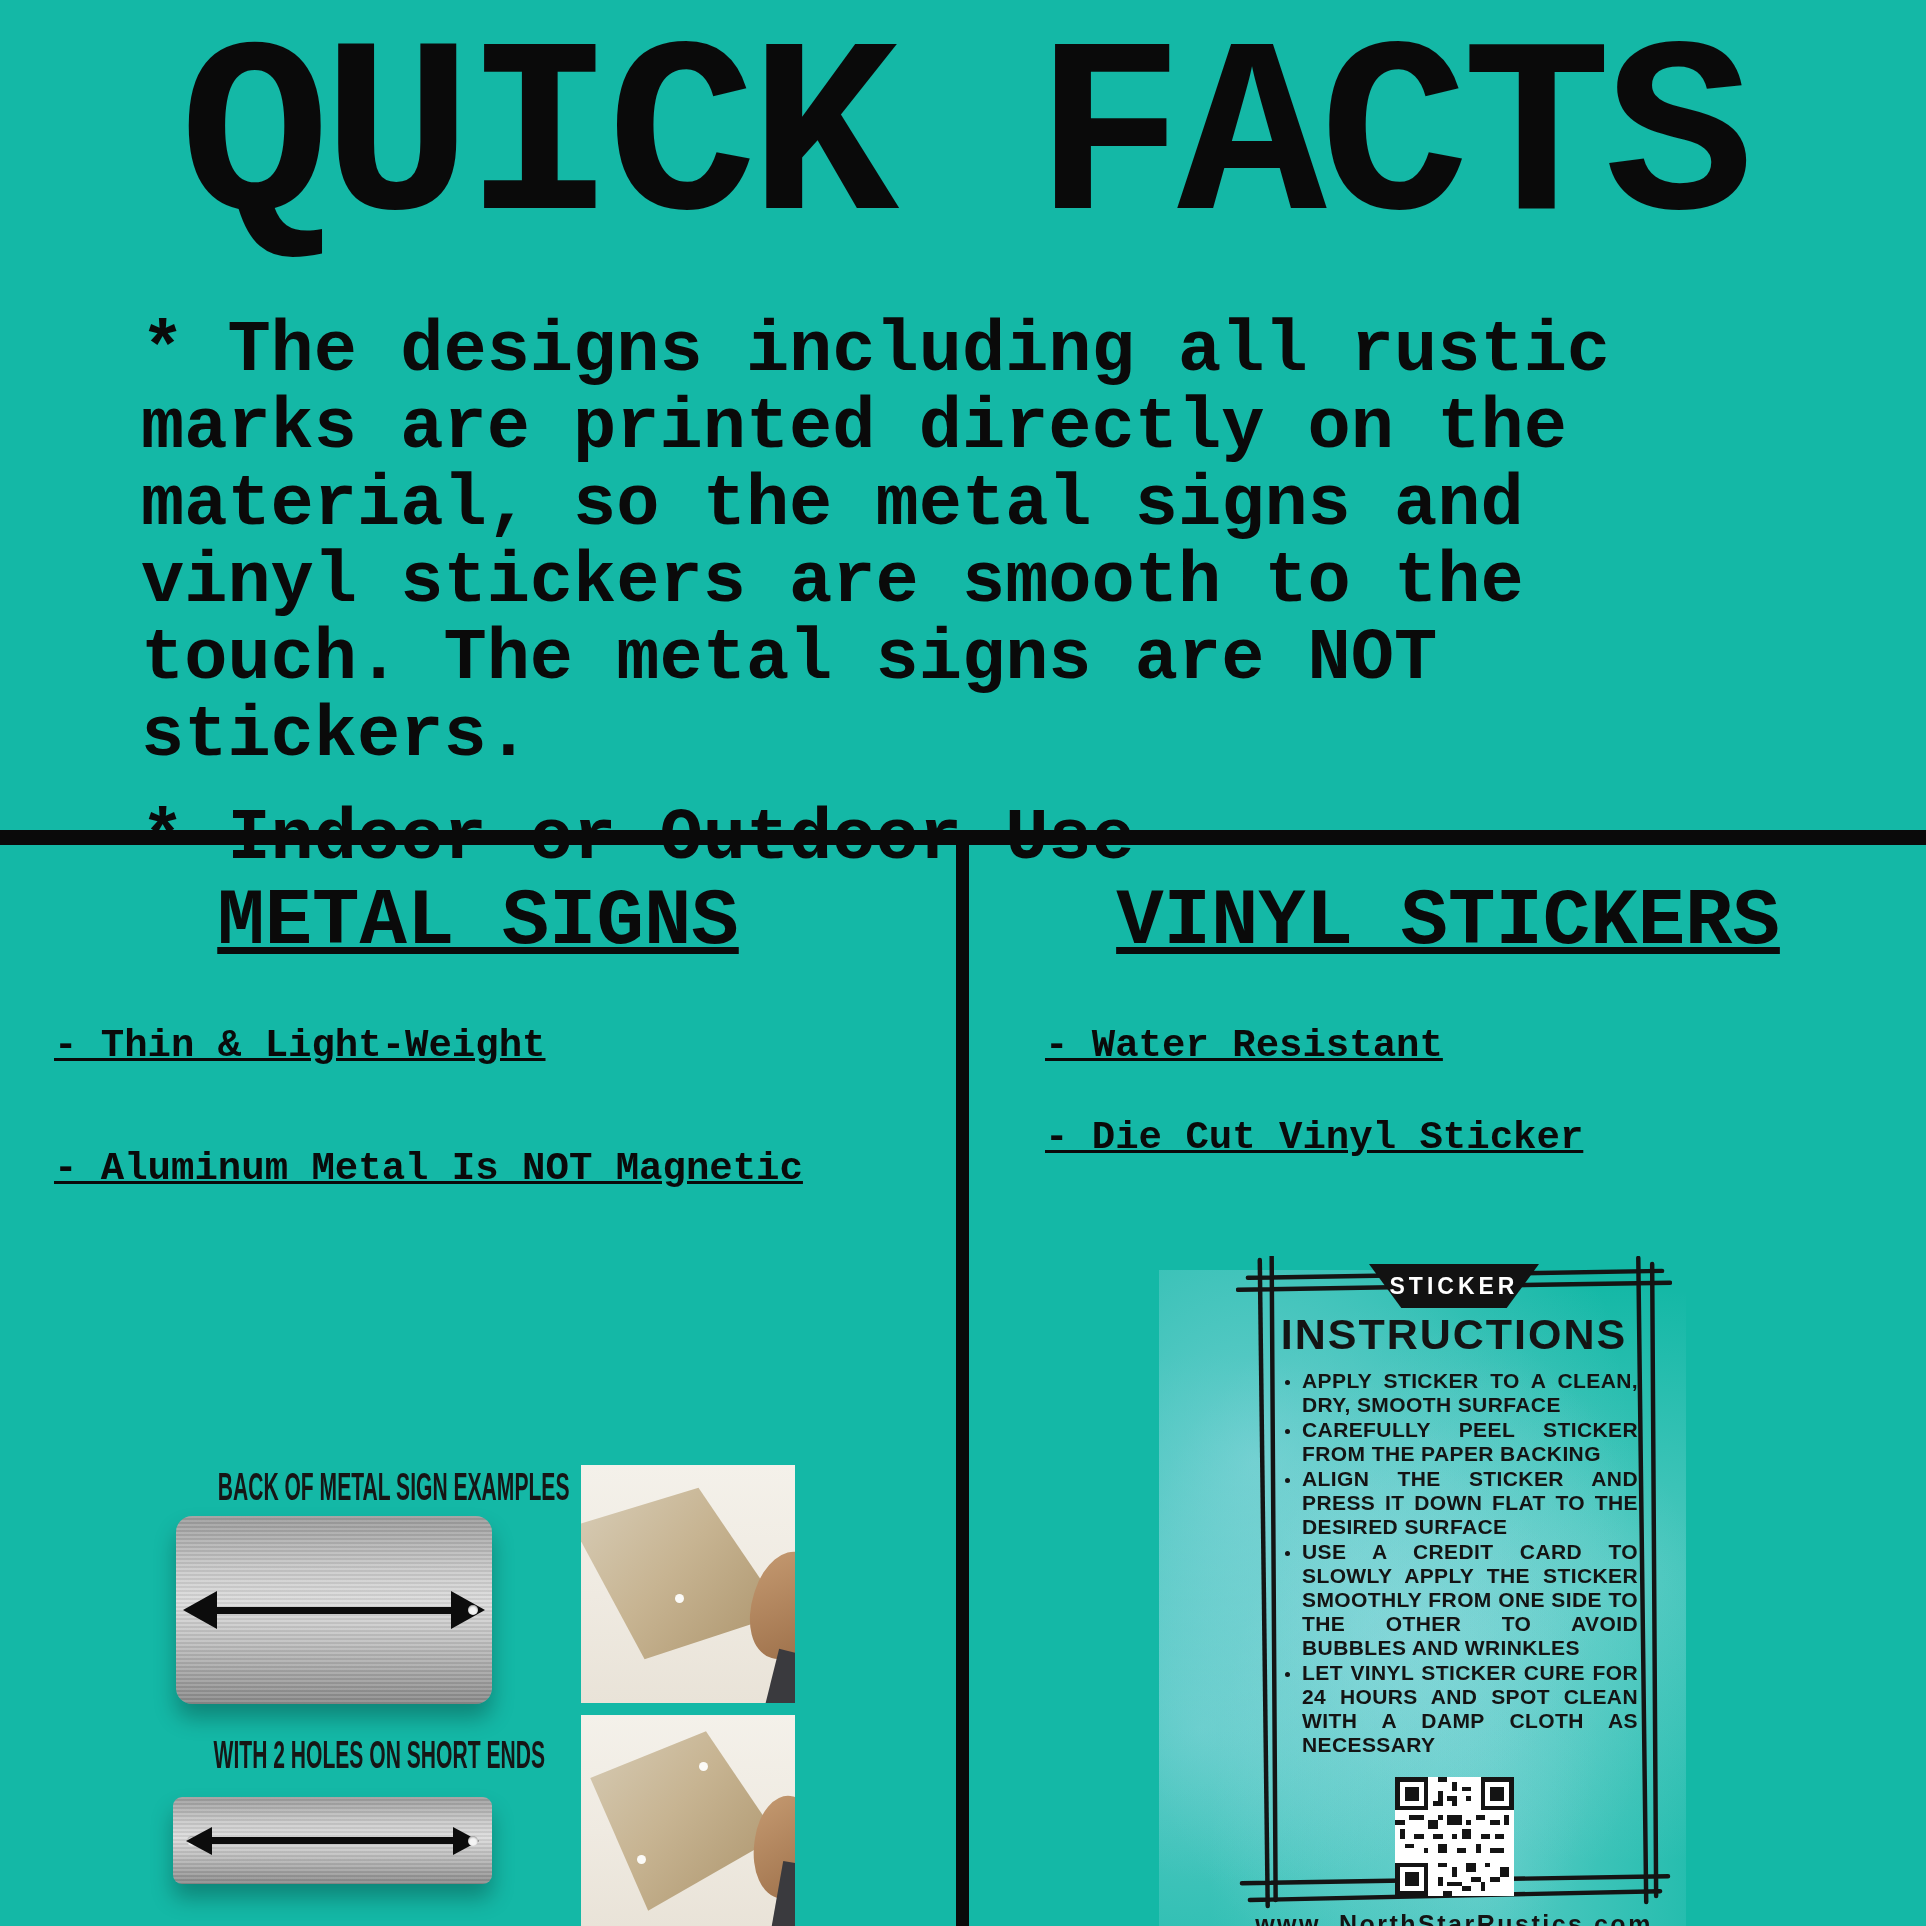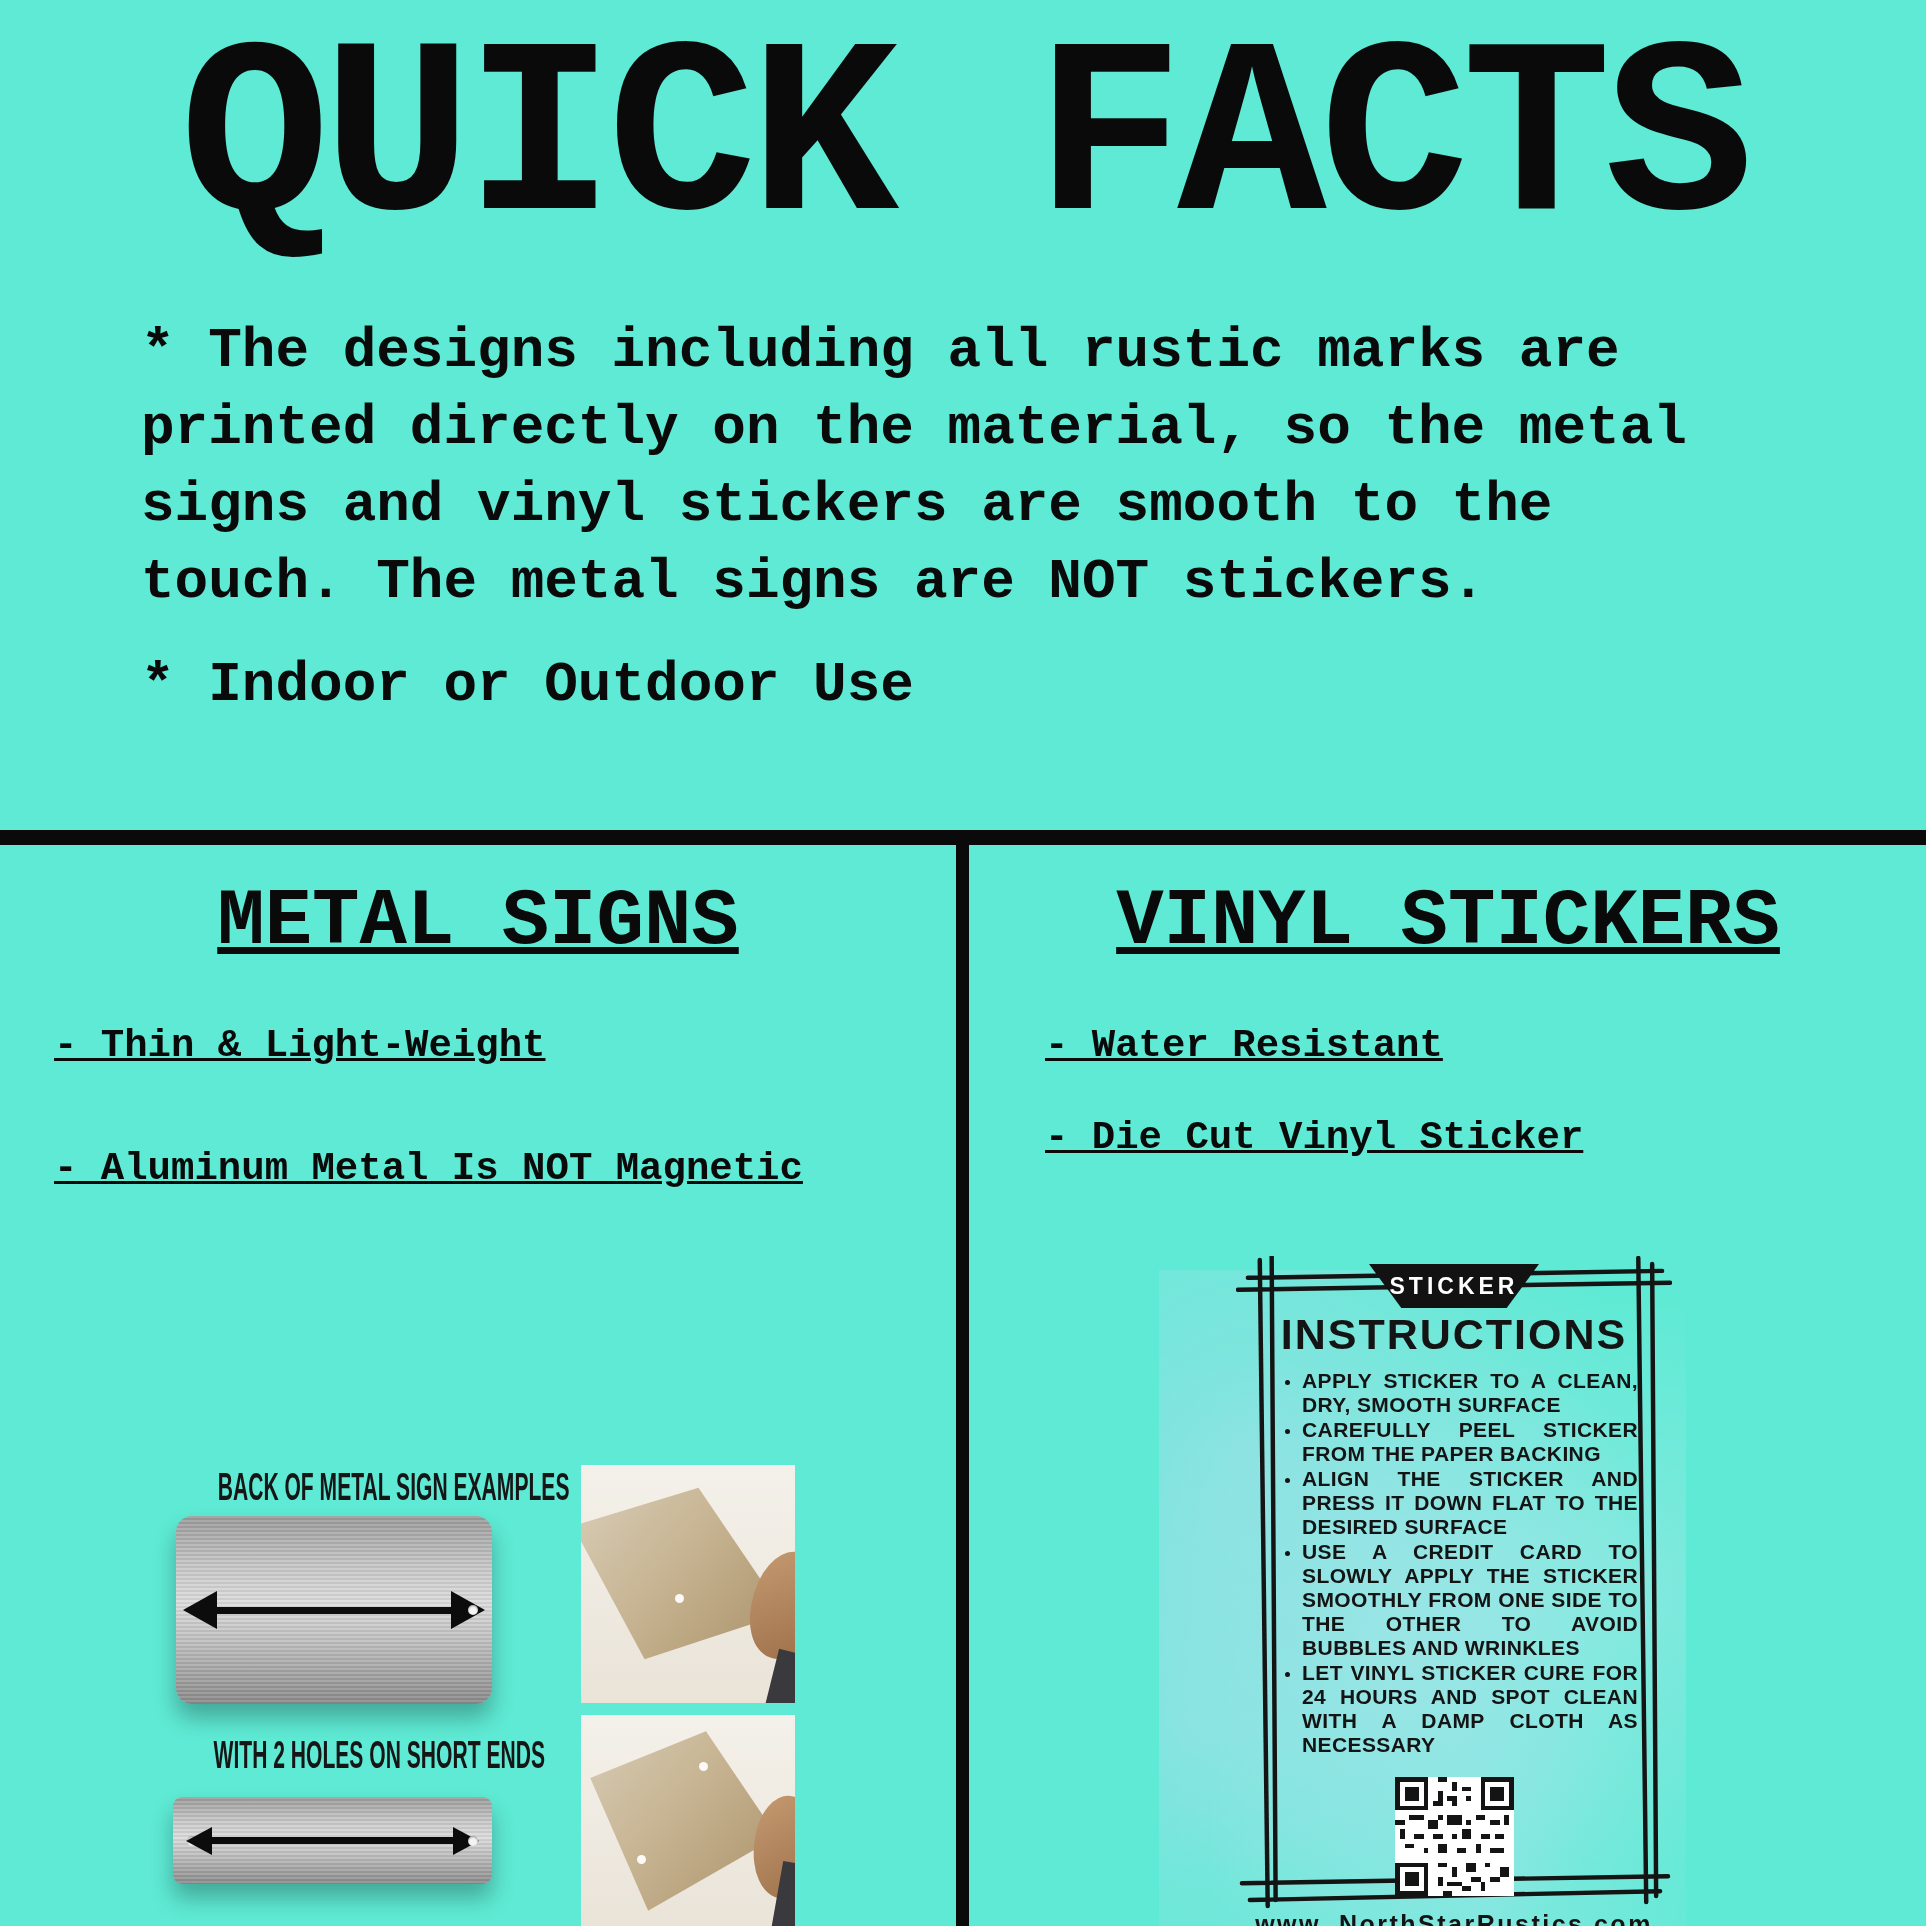--- a/index.html
+++ b/index.html
@@ -1,23 +1,23 @@
 <!DOCTYPE html>
 <html><head>
 <meta charset="utf-8">
 <style>
   html,body{margin:0;padding:0;background:#ffffff;}
-  .page{position:relative;width:1927px;height:1927px;background:#5eead4;color:#0a0a0a;
+  .page{position:relative;width:1927px;height:1927px;background:#14b8a6;color:#0a0a0a;
         font-family:"Liberation Mono",monospace;overflow:hidden;}
 
   
   .title{margin:18px 0 0 0;text-align:center;font-size:249px;line-height:1.0;
          font-weight:bold;letter-spacing:-0.028em;white-space:nowrap;}
   .intro{margin-top:46px;}
-  .intro p{font-weight:bold;font-size:56px;line-height:77px;margin:0 0 0 141px;}
+  .intro p{font-weight:bold;font-size:72px;line-height:77px;margin:0 0 0 141px;}
   .intro .main{width:1624px;margin-bottom:30px;}
   .intro .fact{margin-bottom:34px;line-height:69px;}
 
   
   .bottom{position:absolute;top:830px;left:0;right:0;bottom:0;}
   .h-divider{height:15px;background:#0a0a0a;}
   .columns{display:flex;height:1082px;text-decoration:underline;}
   .col{position:relative;}
   .col.left{width:956px;}
   .v-divider{width:13px;background:#0a0a0a;}

